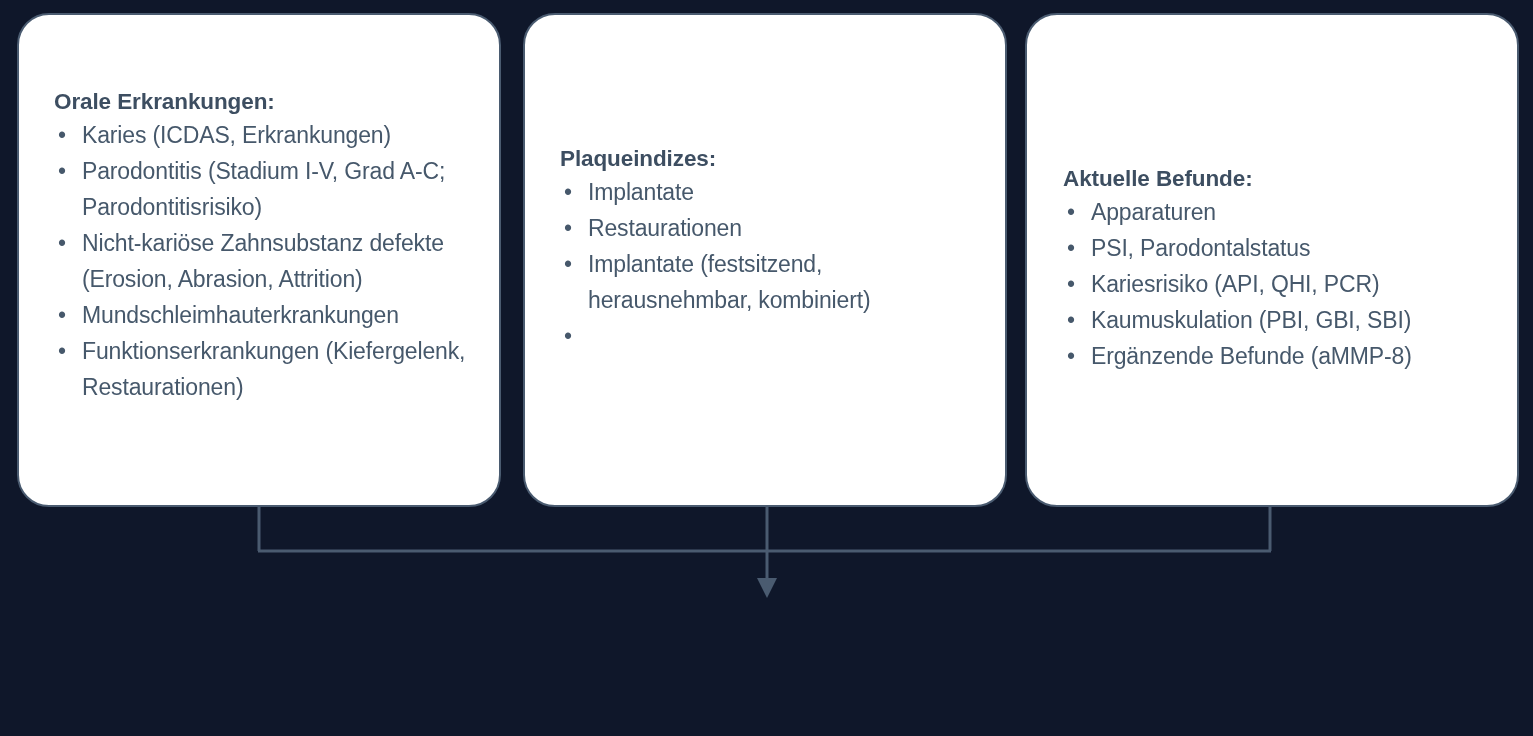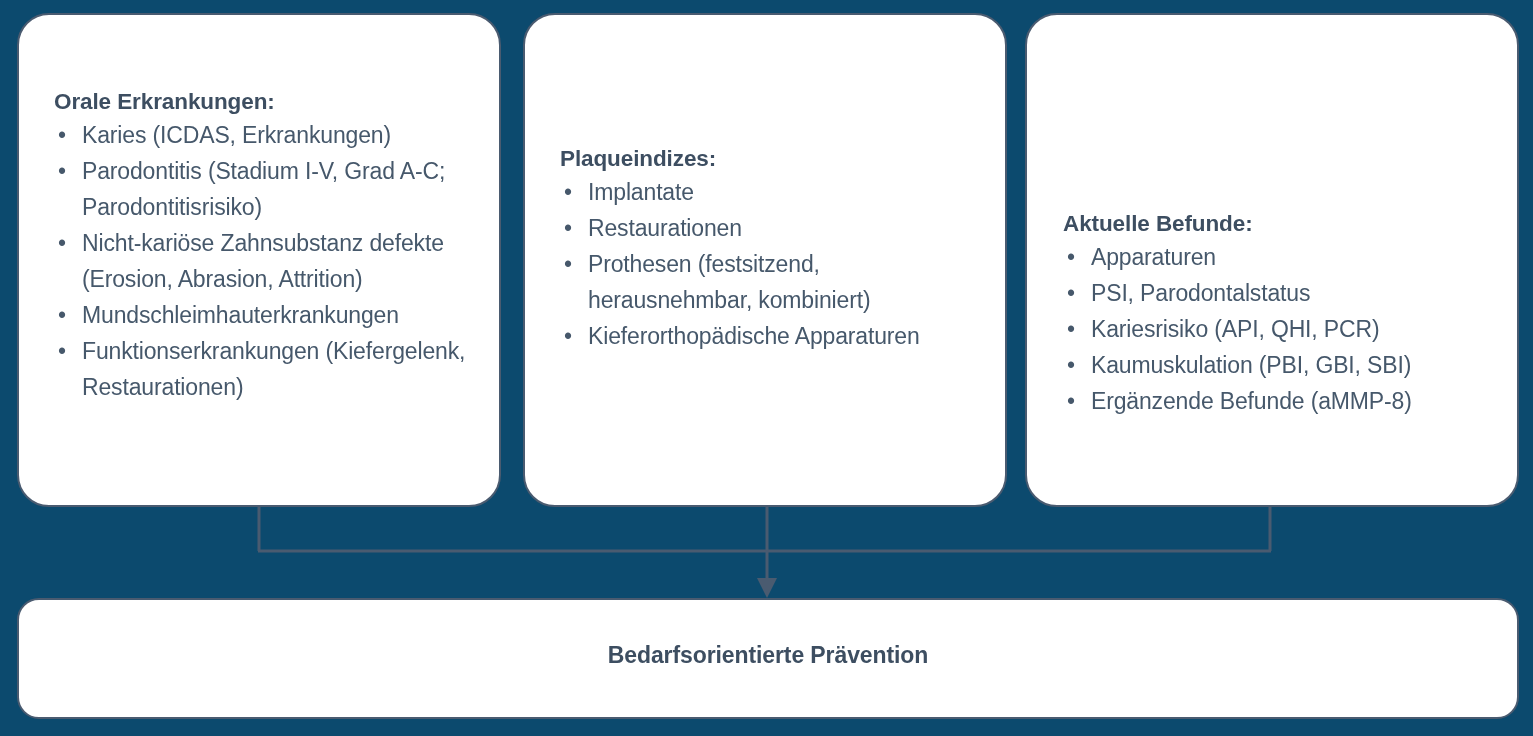--- a/index.html
+++ b/index.html
@@ -8,21 +8,21 @@
     padding: 0;
     background: #ffffff;
   }
   body {
     font-family: "Liberation Sans", "DejaVu Sans", sans-serif;
   }
   #diagram-root {
     position: relative;
     width: 1533px;
     height: 736px;
-    background: #0c4a6e;
+    background: #0f172a;
     overflow: hidden;
   }
   .connector-layer {
     position: absolute;
     left: 0;
     top: 0;
     width: 1533px;
     height: 736px;
     pointer-events: none;
   }
@@ -99,21 +99,20 @@
   #card-current-findings {
     left: 1025px;
     top: 13px;
     width: 494px;
     height: 494px;
   }
   #card-current-findings .card-inner {
     top: 149px;
     left: 36px;
     right: 14px;
-    margin-top: 45px;
   }
 
   
   #card-prevention {
     left: 17px;
     top: 598px;
     width: 1502px;
     height: 121px;
     border-radius: 22px;
     display: flex;
@@ -181,25 +180,24 @@
         <li>
           <span class="dot">•</span>
           <span>Implantate</span>
         </li>
         <li>
           <span class="dot">•</span>
           <span>Restaurationen</span>
         </li>
         <li>
           <span class="dot">•</span>
-          <span>Prothesen (festsitzend, herausnehmbar, kombiniert)</span>
-        </li>
-        <li>
-          <span class="dot">•</span>
-          <span>Kieferorthopädische Apparaturen</span>
+          <span>Implantate (festsitzend, herausnehmbar, kombiniert)</span>
+        </li>
+        <li>
+          <span class="dot">•</span>
         </li>
       </ul>
     </div>
   </div>
 
   <div class="card" id="card-current-findings">
     <div class="card-inner">
       <div class="card-title">Aktuelle Befunde:</div>
       <ul class="bullets">
         <li>
@@ -219,17 +217,14 @@
           <span>Kaumuskulation (PBI, GBI, SBI)</span>
         </li>
         <li>
           <span class="dot">•</span>
           <span>Ergänzende Befunde (aMMP-8)</span>
         </li>
       </ul>
     </div>
   </div>
 
-  <div class="card" id="card-prevention">
-    <div class="result-label">Bedarfsorientierte Prävention</div>
-  </div>
 
 </div>
 
 </body></html>

